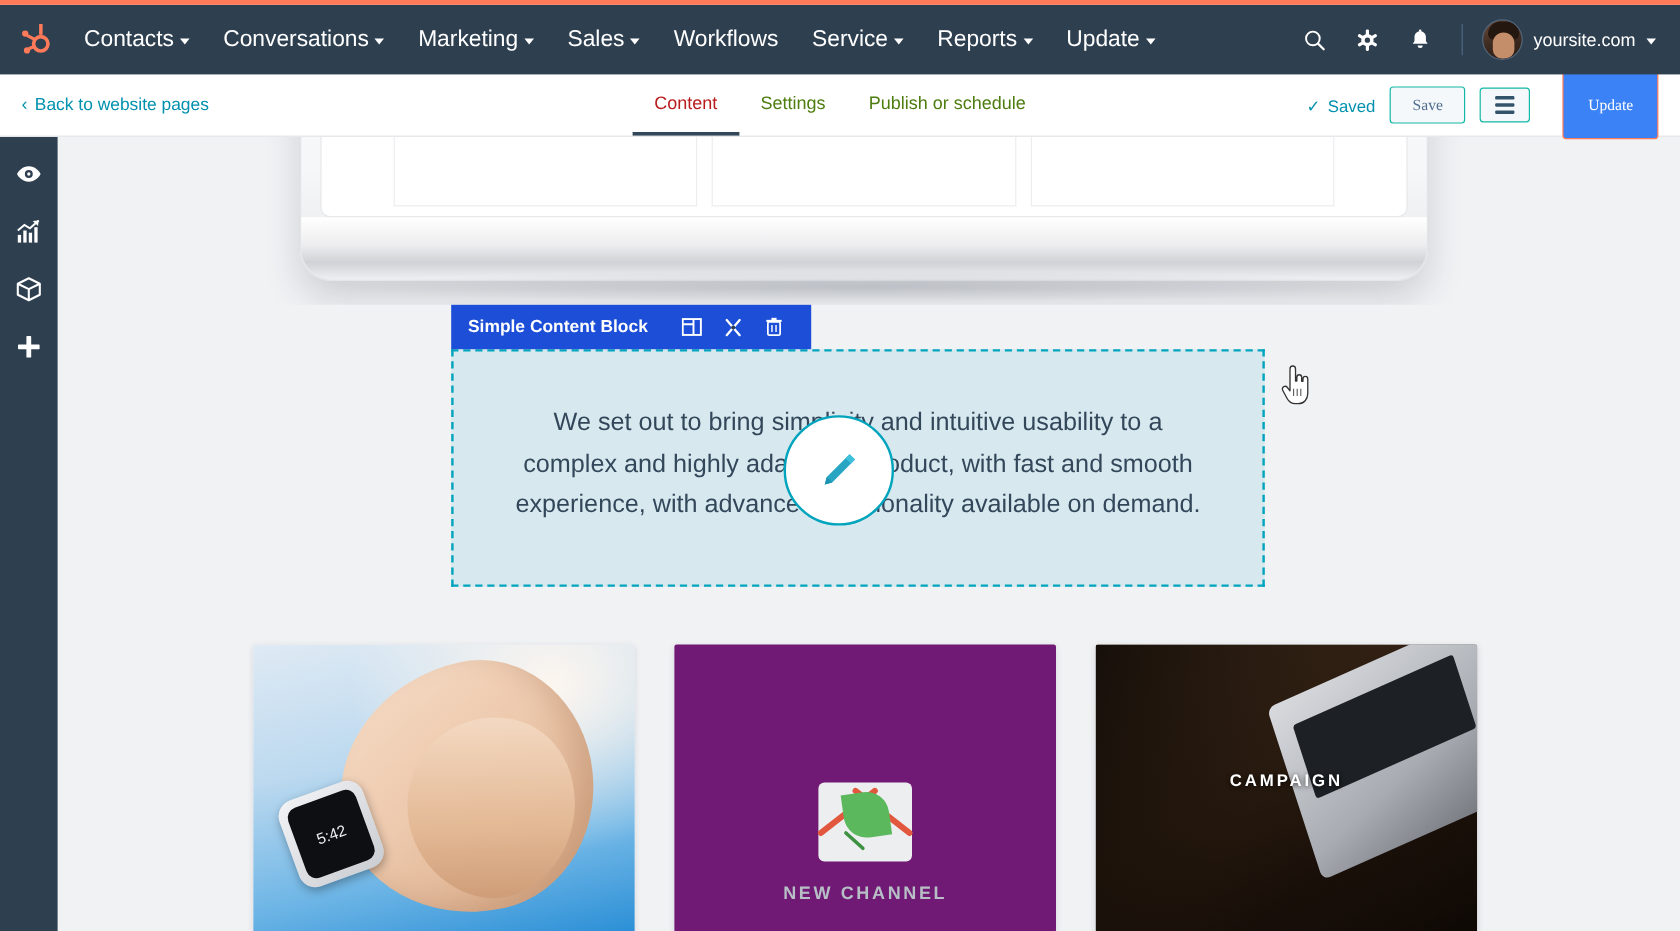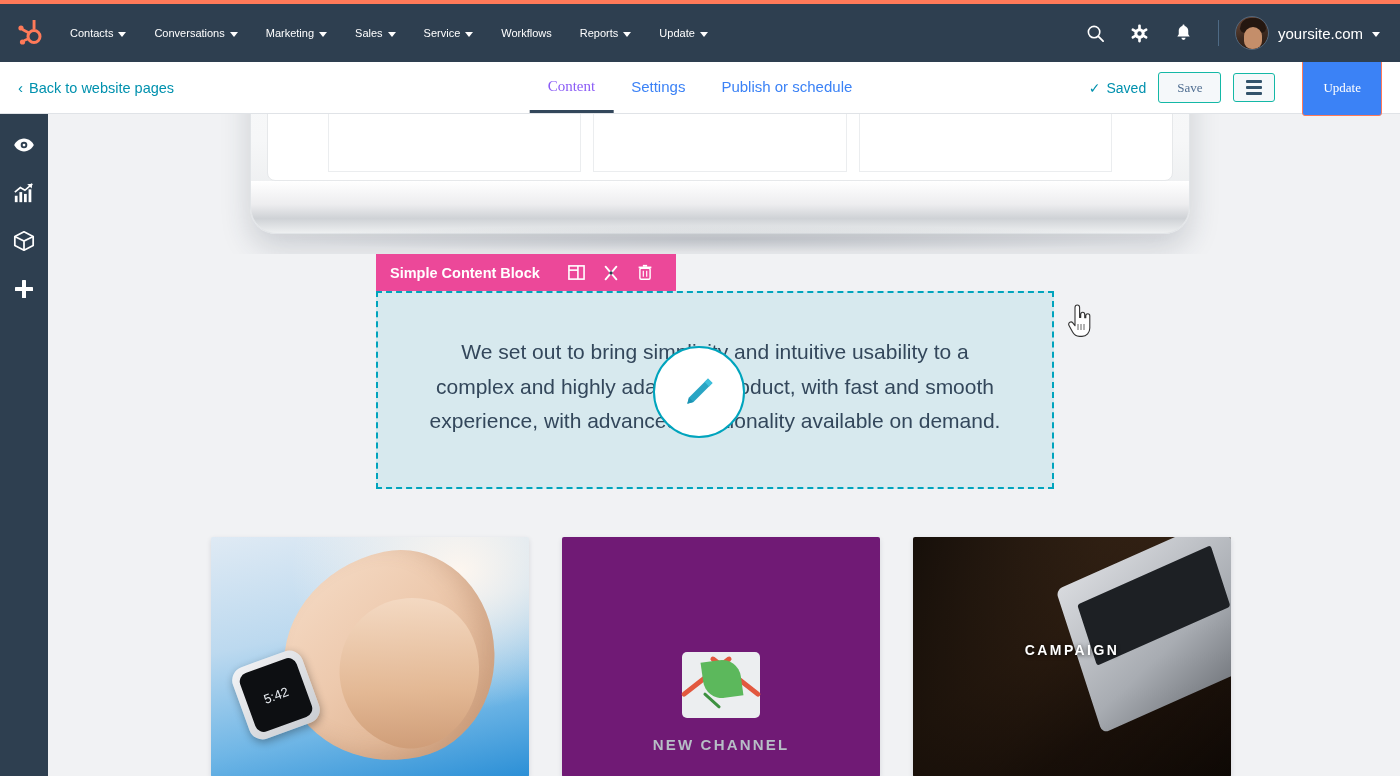--- a/index.html
+++ b/index.html
@@ -27,21 +27,21 @@
     z-index: 50;
   }
   .logo-wrap {
     width: 56px; height: 58px;
     display: flex; align-items: center; justify-content: center;
     flex: 0 0 56px;
   }
   .nav-items { display: flex; align-items: center; height: 100%; }
   .nav-item {
     color: #ffffff;
-    font-size: 11px;
+    font-size: 19px;
     padding: 0 14px;
     height: 58px;
     display: flex; align-items: center; gap: 5px;
     cursor: pointer;
     white-space: nowrap;
   }
   .caret {
     display: inline-block;
     width: 0; height: 0;
     border-left: 4px solid transparent;
@@ -104,25 +104,25 @@
     flex: 0 0 auto;
   }
   .back-chev { font-size: 15px; line-height: 1; color: #0091ae; }
   .tabs {
     position: absolute; left: 50%; transform: translateX(-50%);
     display: flex; align-items: stretch; height: 100%;
   }
   .tab {
     display: flex; align-items: center;
     padding: 0 18px; height: 100%;
-    font-size: 15px; color: #3b82f6;
+    font-size: 15px; color: #4d7c0f;
     cursor: pointer;
     border-bottom: 3px solid transparent;
   }
-  .tab.active { border-bottom-color: #33475b; color: #8b5cf6; font-family: Liberation Serif, serif; }
+  .tab.active { border-bottom-color: #33475b; color: #b91c1c; }
   .bar-right {
     margin-left: auto;
     display: flex; align-items: center; gap: 12px;
     padding-right: 18px;
   }
   .saved {
     display: flex; align-items: center; gap: 6px;
     color: #0091ae; font-size: 14px;
   }
   .check { font-size: 14px; }
@@ -228,21 +228,21 @@
   }
   .module-outline {
     position: absolute; inset: 0;
     border: 2px dashed #00a4bd;
     background: #d7e9ee;
   }
   .module-header {
     position: absolute;
     left: 0; top: -37px;
     height: 37px;
-    background: #ec4899;
+    background: #1d4ed8;
     display: flex; align-items: center;
     padding: 0 14px; gap: 0;
     color: #fff;
   }
   .module-title {
     font-size: 14.5px; font-weight: bold;
     color: #ffffff; margin-right: 20px;
     white-space: nowrap;
   }
   .mod-icon-btn {
@@ -440,25 +440,25 @@
     </div>
     <div class="nav-item">
       <span>Marketing</span>
       <span class="caret"></span>
     </div>
     <div class="nav-item">
       <span>Sales</span>
       <span class="caret"></span>
     </div>
     <div class="nav-item">
+      <span>Workflows</span>
+    </div>
+    <div class="nav-item">
       <span>Service</span>
       <span class="caret"></span>
-    </div>
-    <div class="nav-item">
-      <span>Workflows</span>
     </div>
     <div class="nav-item">
       <span>Reports</span>
       <span class="caret"></span>
     </div>
     <div class="nav-item">
       <span>Update</span>
       <span class="caret"></span>
     </div>
   </div>

